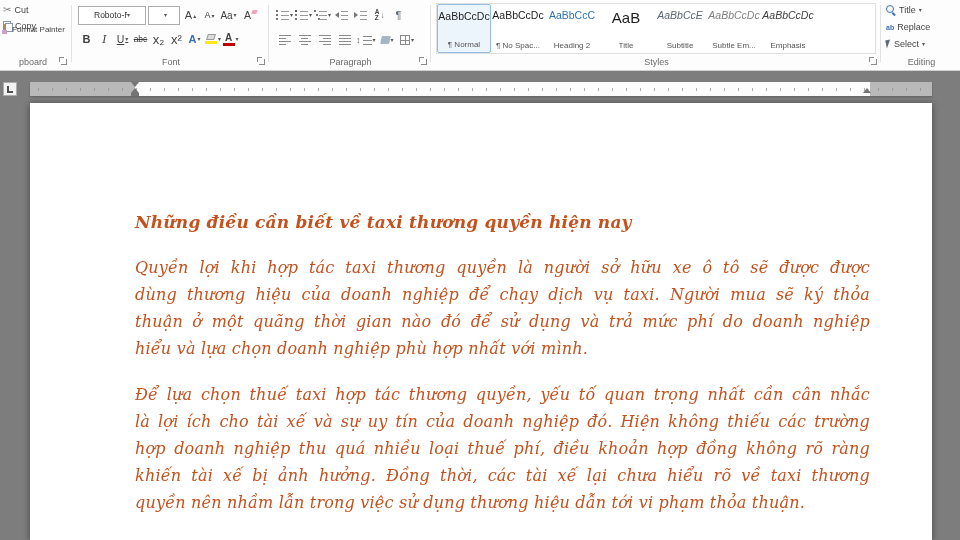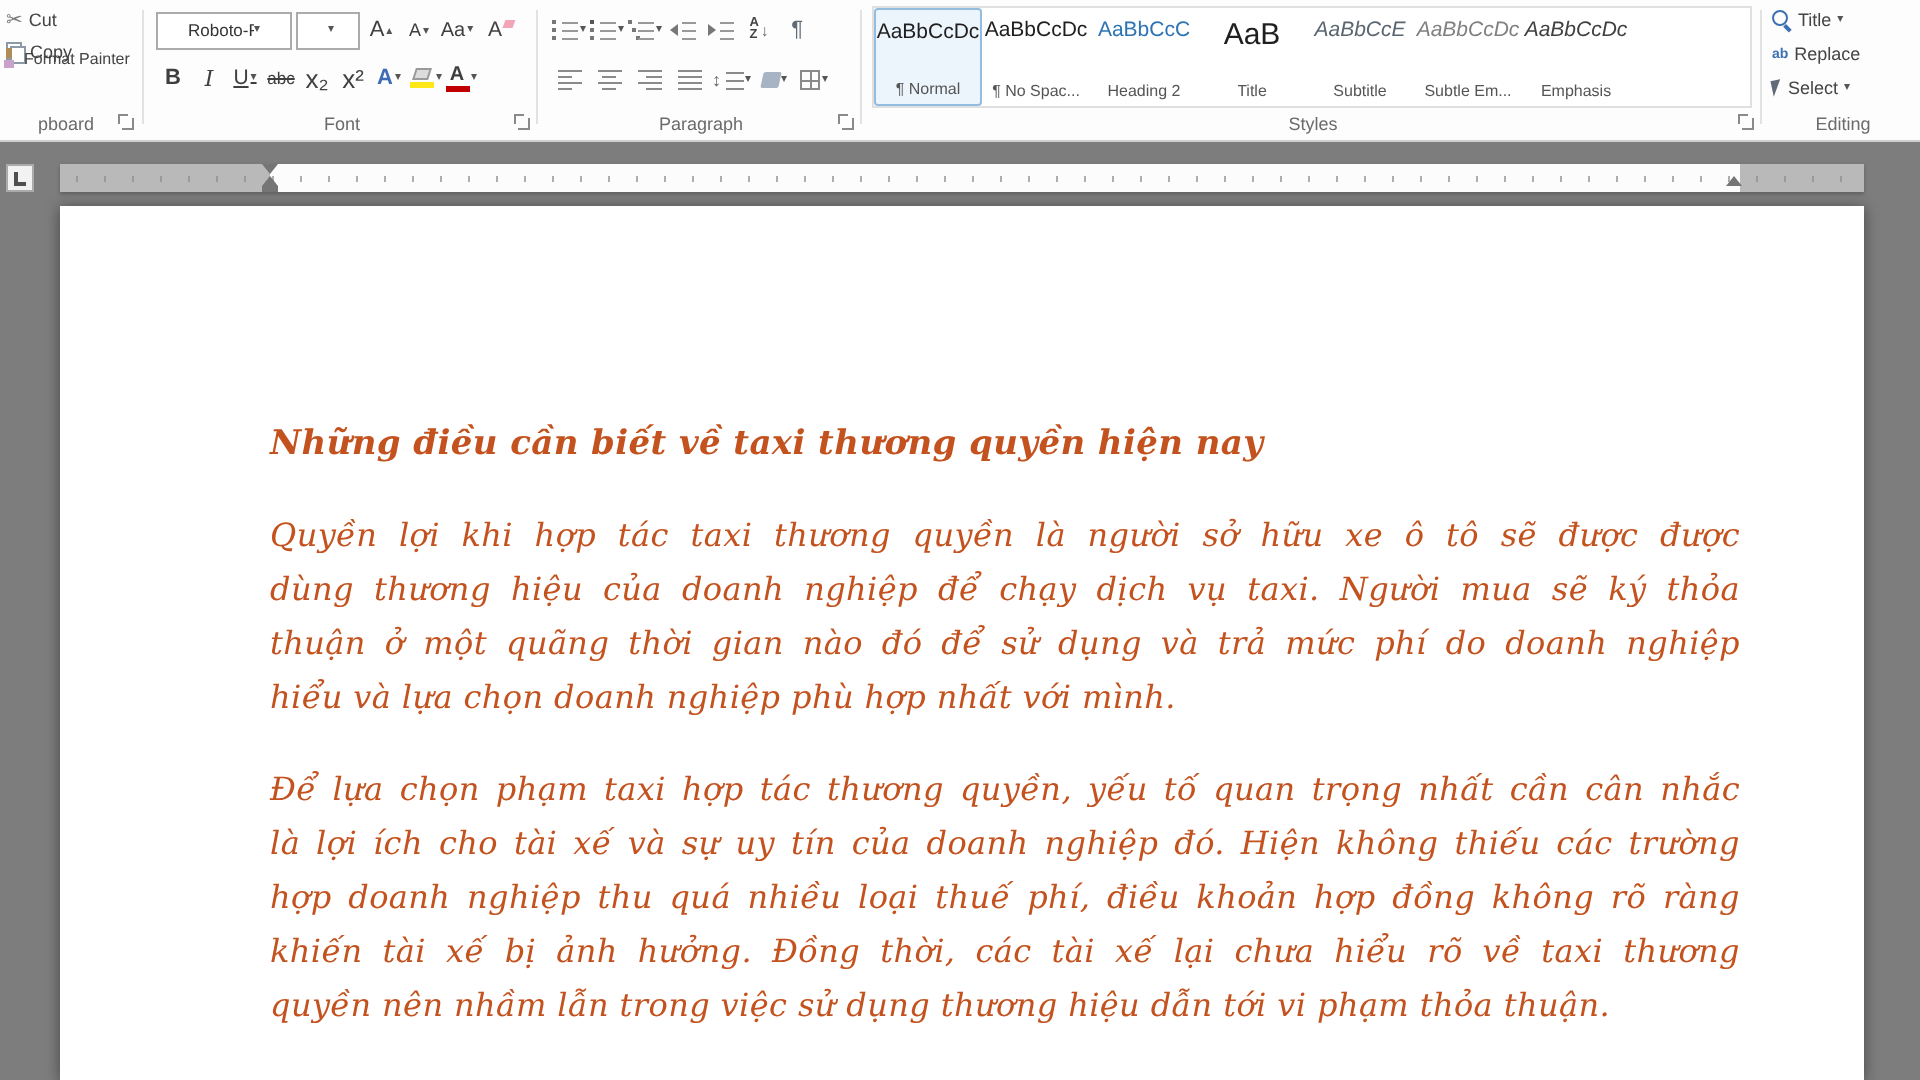--- a/index.html
+++ b/index.html
@@ -373,21 +373,21 @@
         <div class="doc-title">Những điều cần biết về taxi thương quyền hiện nay</div>
 
         <div class="para">
           <div class="line">Quyền lợi khi hợp tác taxi thương quyền là người sở hữu xe ô tô sẽ được được</div>
           <div class="line">dùng thương hiệu của doanh nghiệp để chạy dịch vụ taxi. Người mua sẽ ký thỏa</div>
           <div class="line">thuận ở một quãng thời gian nào đó để sử dụng và trả mức phí do doanh nghiệp</div>
           <div class="line last">hiểu và lựa chọn doanh nghiệp phù hợp nhất với mình.</div>
         </div>
 
         <div class="para">
-          <div class="line">Để lựa chọn phạm taxi hợp tác thương quyền, yếu tố quan trọng nhất cần cân nhắc</div>
+          <div class="line">Để lựa chọn thuế taxi hợp tác thương quyền, yếu tố quan trọng nhất cần cân nhắc</div>
           <div class="line">là lợi ích cho tài xế và sự uy tín của doanh nghiệp đó. Hiện không thiếu các trường</div>
           <div class="line">hợp doanh nghiệp thu quá nhiều loại thuế phí, điều khoản hợp đồng không rõ ràng</div>
           <div class="line">khiến tài xế bị ảnh hưởng. Đồng thời, các tài xế lại chưa hiểu rõ về taxi thương</div>
           <div class="line last">quyền nên nhầm lẫn trong việc sử dụng thương hiệu dẫn tới vi phạm thỏa thuận.</div>
         </div>
       </div>
     </div>
   </div>
 </div>
 

